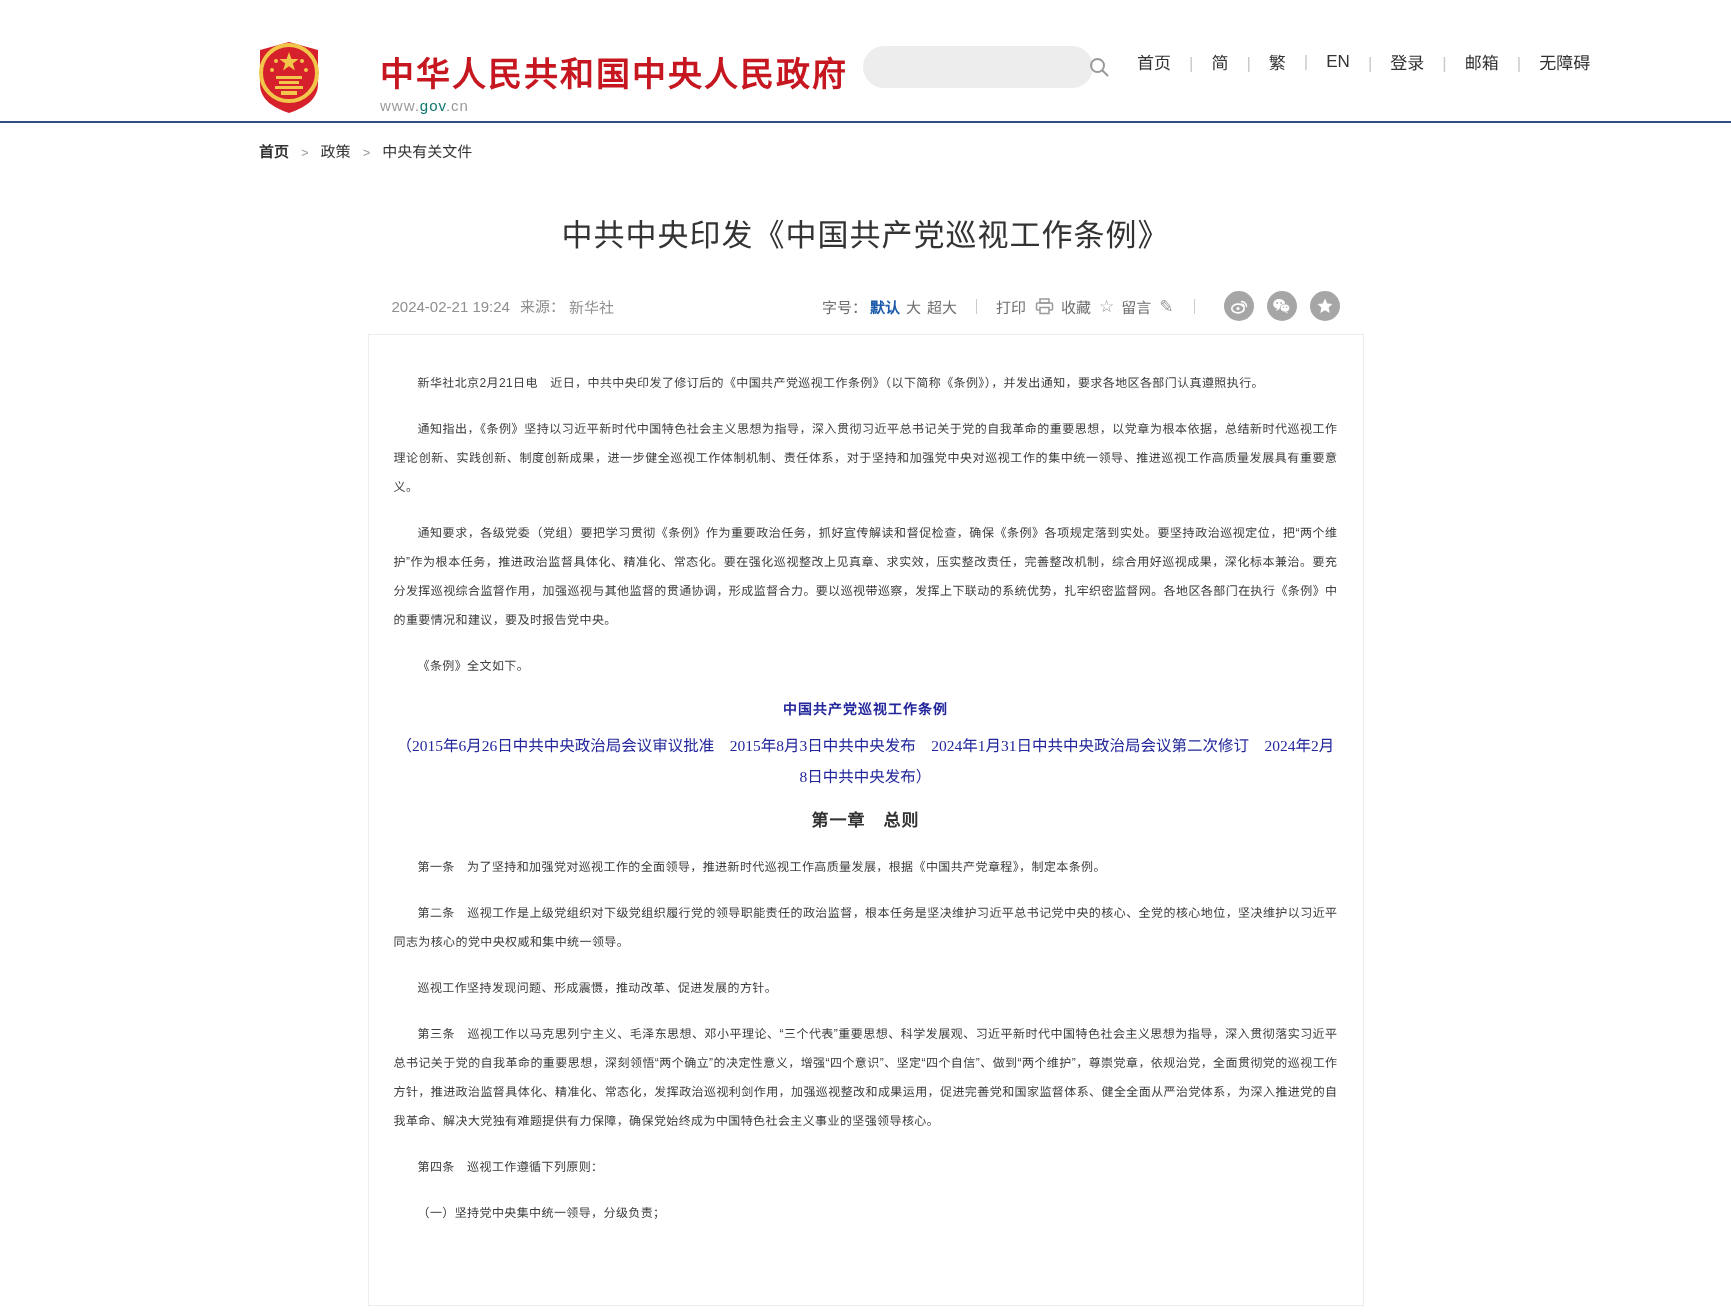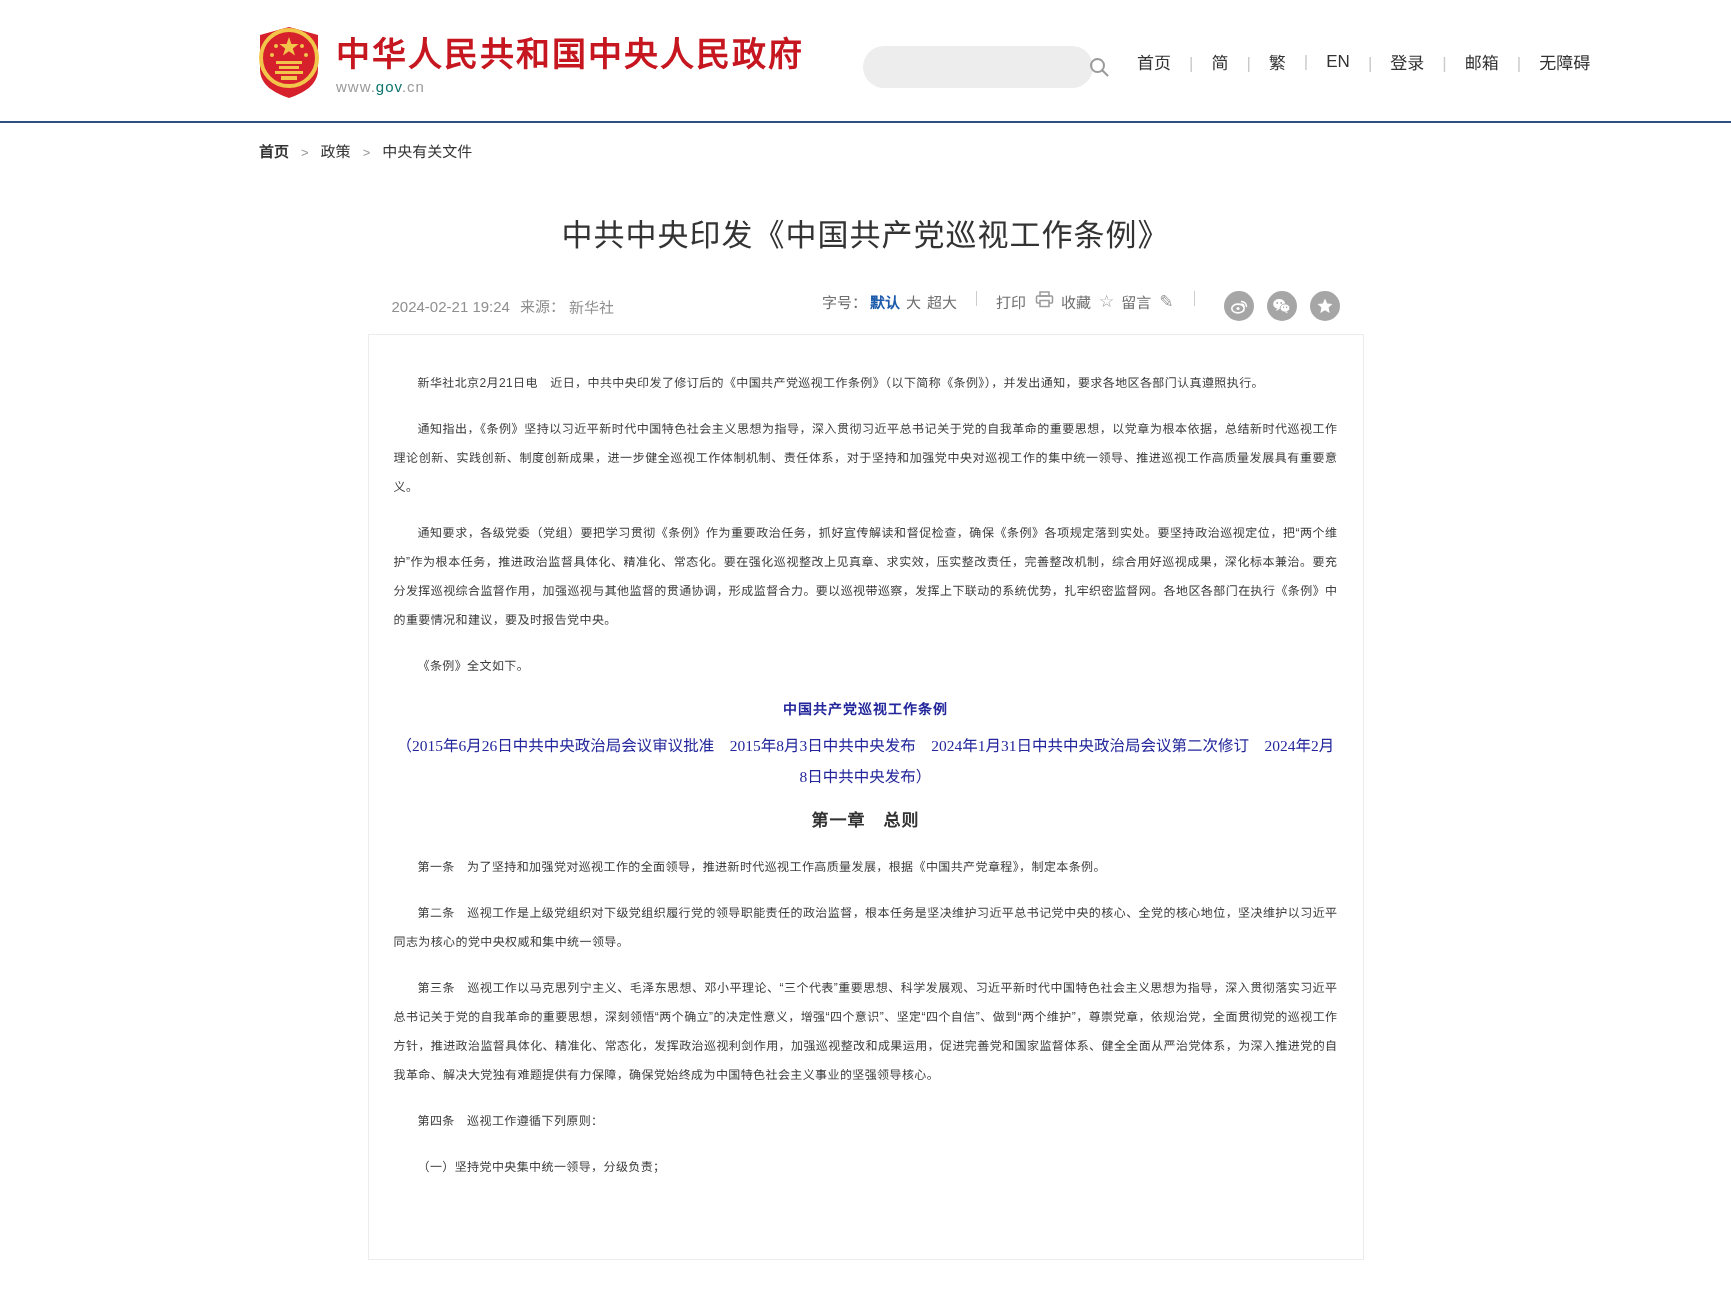--- a/index.html
+++ b/index.html
@@ -4,21 +4,21 @@
 <style>
   * { margin:0; padding:0; box-sizing:border-box; }
   html,body { background:#fff; }
   body {
     width:1731px; height:1313px; overflow:hidden; position:relative;
     font-family:"Liberation Sans","DejaVu Sans",sans-serif; color:#333;
   }
 
   
   .header { position:relative; height:123px; background:#fff; border-bottom:2px solid #2e4f7f; }
-  .logo { position:absolute; left:256px; top:25px; display:flex; align-items:center; }
+  .logo { position:absolute; left:256px; top:40px; display:flex; align-items:flex-end;gap:44px; }
   .emblem { width:66px; height:74px; flex:0 0 auto; }
   .site-text { margin-left:14px; padding-top:6px; }
   .site-title { font-size:34px; font-weight:bold; color:#c6161f; letter-spacing:2px; line-height:1.15; }
   .site-url { font-size:15px; color:#9a9a9a; margin-top:3px; letter-spacing:1px; }
   .site-url .red { color:#0f766e; }
 
   .search { position:absolute; left:863px; top:46px; width:230px; height:42px;
             background:#ededed; border-radius:21px; display:flex; align-items:center; }
   .search input { flex:1; height:100%; border:none; outline:none; background:transparent;
                   padding:0 8px 0 18px; font-size:15px; color:#555; }
@@ -37,21 +37,21 @@
 
   
   .article { width:996px; margin:0 auto; }
   .article-title { margin-top:49px; text-align:center; font-size:31px; font-weight:500; color:#333; letter-spacing:1px; }
 
   .meta-row { margin-top:35px; height:32px; display:flex; align-items:center;
               justify-content:space-between; padding:0 24px; font-size:15px; color:#8f8f8f; }
   .meta-left { display:flex; align-items:center; white-space:nowrap; }
   .meta-left .dt { margin-right:10px; }
   .meta-left .src-label { margin-right:4px;font-family:Liberation Mono, monospace; }
-  .meta-right { display:flex; align-items:flex-start; color:#6f6f6f; white-space:nowrap; }
+  .meta-right { display:flex; align-items:center; color:#6f6f6f; white-space:nowrap; }
   .meta-right .lbl { margin:0 3px; cursor:pointer; }
   .meta-right .sz-default { color:#1c5bab; font-weight:bold; }
   .tool-div { border-left:1px solid #ccc; height:15px; margin:0 16px; }
   .glyph-icon { color:#9a9a9a; font-size:17px; margin:0 4px 0 5px; cursor:pointer;
                 font-family:"DejaVu Sans",sans-serif; }
   .svg-tool { width:19px; height:17px; margin:0 4px 0 6px; cursor:pointer; }
   .share-circle { width:30px; height:30px; border-radius:50%; background:#a6a6a6; margin-left:13px;
                   display:flex; align-items:center; justify-content:center; cursor:pointer; }
 
   
@@ -178,17 +178,18 @@
   <div class="content-box">
     <p class="para">新华社北京2月21日电　近日，中共中央印发了修订后的《中国共产党巡视工作条例》（以下简称《条例》），并发出通知，要求各地区各部门认真遵照执行。</p>
     <p class="para">通知指出，《条例》坚持以习近平新时代中国特色社会主义思想为指导，深入贯彻习近平总书记关于党的自我革命的重要思想，以党章为根本依据，总结新时代巡视工作理论创新、实践创新、制度创新成果，进一步健全巡视工作体制机制、责任体系，对于坚持和加强党中央对巡视工作的集中统一领导、推进巡视工作高质量发展具有重要意义。</p>
     <p class="para">通知要求，各级党委（党组）要把学习贯彻《条例》作为重要政治任务，抓好宣传解读和督促检查，确保《条例》各项规定落到实处。要坚持政治巡视定位，把“两个维护”作为根本任务，推进政治监督具体化、精准化、常态化。要在强化巡视整改上见真章、求实效，压实整改责任，完善整改机制，综合用好巡视成果，深化标本兼治。要充分发挥巡视综合监督作用，加强巡视与其他监督的贯通协调，形成监督合力。要以巡视带巡察，发挥上下联动的系统优势，扎牢织密监督网。各地区各部门在执行《条例》中的重要情况和建议，要及时报告党中央。</p>
     <p class="para">《条例》全文如下。</p>
     <h2 class="doc-title">中国共产党巡视工作条例</h2>
     <p class="dateline">（2015年6月26日中共中央政治局会议审议批准　2015年8月3日中共中央发布　2024年1月31日中共中央政治局会议第二次修订　2024年2月8日中共中央发布）</p>
     <h3 class="chapter">第一章　总则</h3>
     <p class="para">第一条　为了坚持和加强党对巡视工作的全面领导，推进新时代巡视工作高质量发展，根据《中国共产党章程》，制定本条例。</p>
     <p class="para">第二条　巡视工作是上级党组织对下级党组织履行党的领导职能责任的政治监督，根本任务是坚决维护习近平总书记党中央的核心、全党的核心地位，坚决维护以习近平同志为核心的党中央权威和集中统一领导。</p>
+    <p class="para">巡视工作坚持发现问题、形成震慑，推动改革、促进发展的方针。</p>
     <p class="para">第三条　巡视工作以马克思列宁主义、毛泽东思想、邓小平理论、“三个代表”重要思想、科学发展观、习近平新时代中国特色社会主义思想为指导，深入贯彻落实习近平总书记关于党的自我革命的重要思想，深刻领悟“两个确立”的决定性意义，增强“四个意识”、坚定“四个自信”、做到“两个维护”，尊崇党章，依规治党，全面贯彻党的巡视工作方针，推进政治监督具体化、精准化、常态化，发挥政治巡视利剑作用，加强巡视整改和成果运用，促进完善党和国家监督体系、健全全面从严治党体系，为深入推进党的自我革命、解决大党独有难题提供有力保障，确保党始终成为中国特色社会主义事业的坚强领导核心。</p>
     <p class="para">第四条　巡视工作遵循下列原则：</p>
     <p class="para">（一）坚持党中央集中统一领导，分级负责；</p>
   </div>
 </div>
 
 </body></html>

